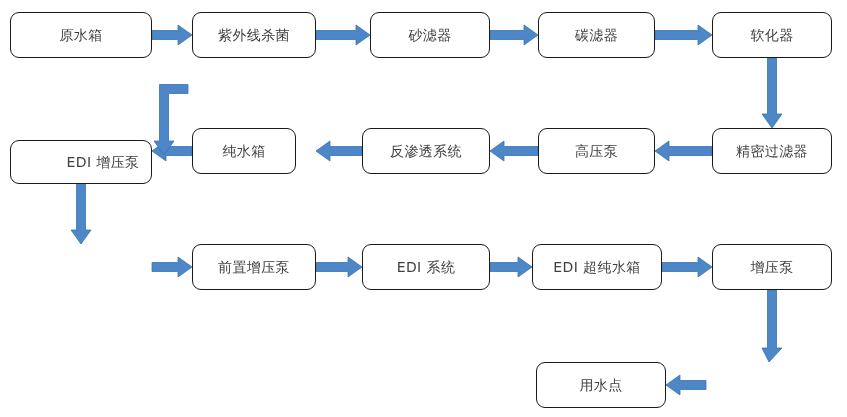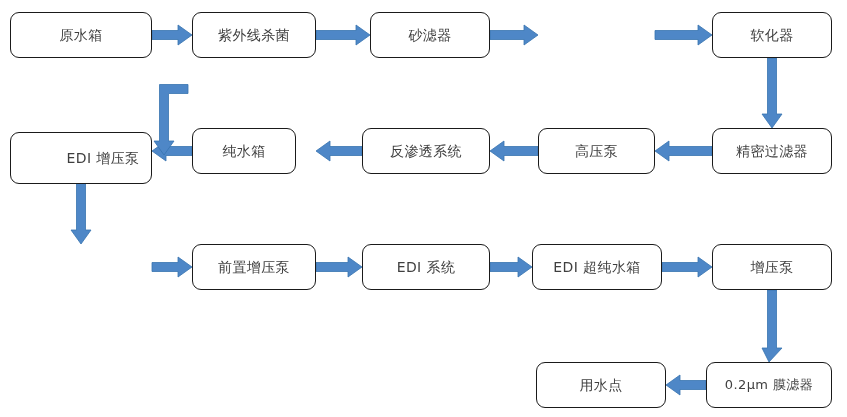--- a/index.html
+++ b/index.html
@@ -74,26 +74,29 @@
 
   <div class="node" style="left:10px;top:12px;width:142px;height:46px;">
     <span class="node-label">原水箱</span>
   </div>
   <div class="node" style="left:192px;top:12px;width:124px;height:46px;">
     <span class="node-label">紫外线杀菌</span>
   </div>
   <div class="node" style="left:370px;top:12px;width:120px;height:46px;">
     <span class="node-label">砂滤器</span>
   </div>
+  <div class="node" style="left:538px;top:12px;width:117px;height:46px;">
+    <span class="node-label">碳滤器</span>
+  </div>
   <div class="node" style="left:712px;top:12px;width:120px;height:46px;">
     <span class="node-label">软化器</span>
   </div>
 
 
-  <div class="node" style="left:10px;top:132px;width:142px;height:52px;padding-left:44px;">
+  <div class="node" style="left:10px;top:140px;width:142px;height:44px;padding-left:44px;">
     <span class="node-label">EDI 增压泵</span>
   </div>
   <div class="node" style="left:192px;top:128px;width:104px;height:46px;">
     <span class="node-label">纯水箱</span>
   </div>
   <div class="node" style="left:362px;top:128px;width:128px;height:46px;">
     <span class="node-label">反渗透系统</span>
   </div>
   <div class="node" style="left:538px;top:128px;width:117px;height:46px;">
     <span class="node-label">高压泵</span>
@@ -108,20 +111,17 @@
   <div class="node" style="left:362px;top:244px;width:128px;height:46px;">
     <span class="node-label">EDI 系统</span>
   </div>
   <div class="node" style="left:532px;top:244px;width:130px;height:46px;">
     <span class="node-label">EDI 超纯水箱</span>
   </div>
   <div class="node" style="left:712px;top:244px;width:120px;height:46px;">
     <span class="node-label">增压泵</span>
   </div>
 
-  <div class="node" style="left:706px;top:362px;width:126px;height:46px;font-size:13px;">
-    <span class="node-label">0.2μm 膜滤器</span>
-  </div>
   <div class="node" style="left:536px;top:362px;width:130px;height:46px;">
     <span class="node-label">用水点</span>
   </div>
 
 </div>
 
 </body></html>

